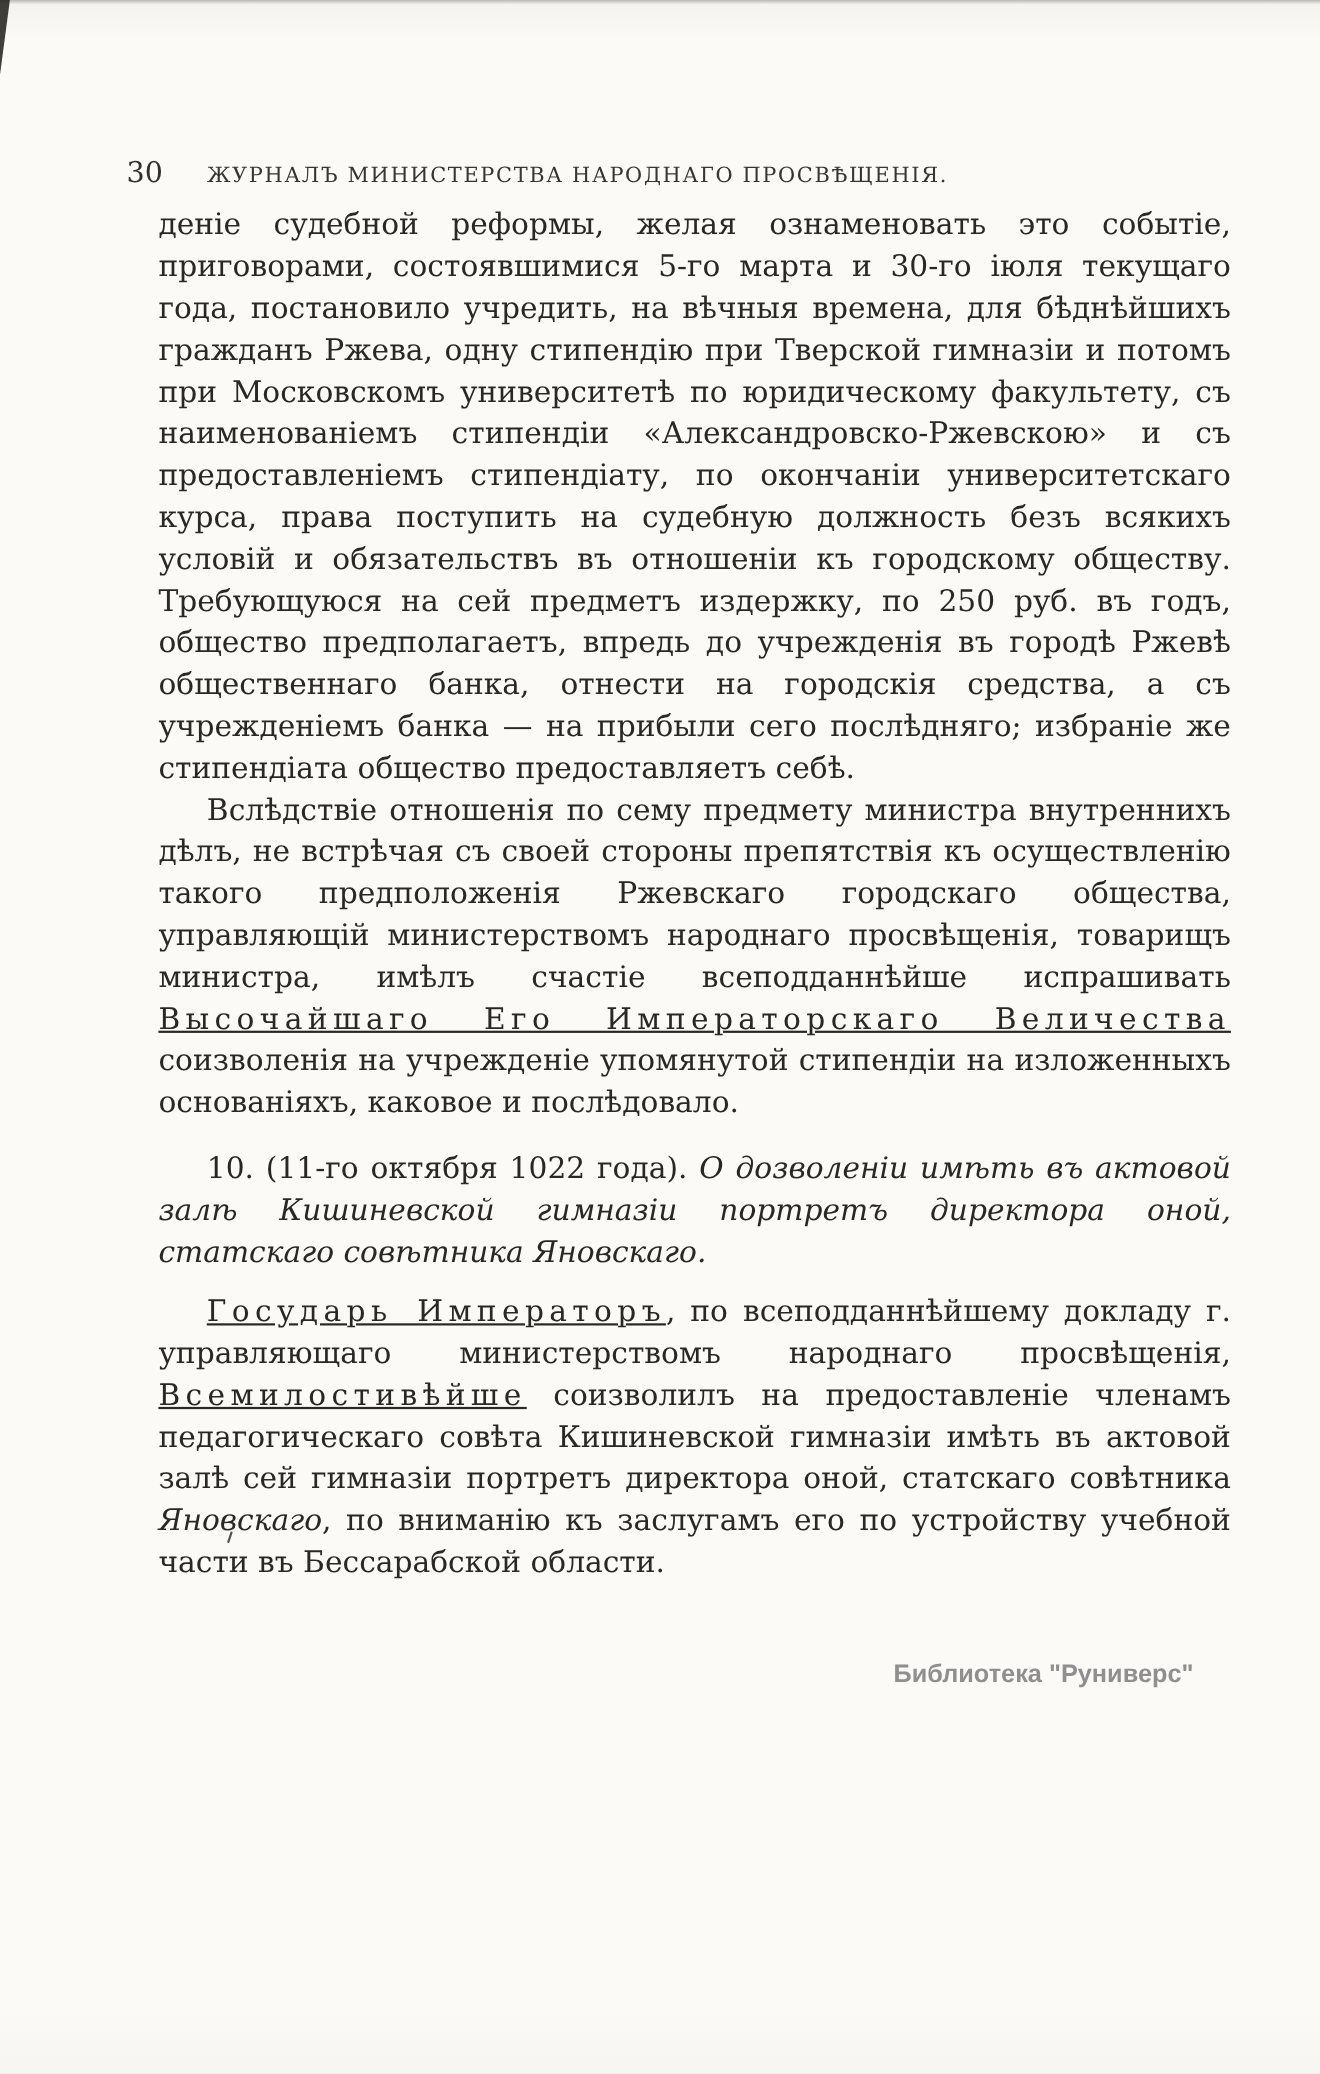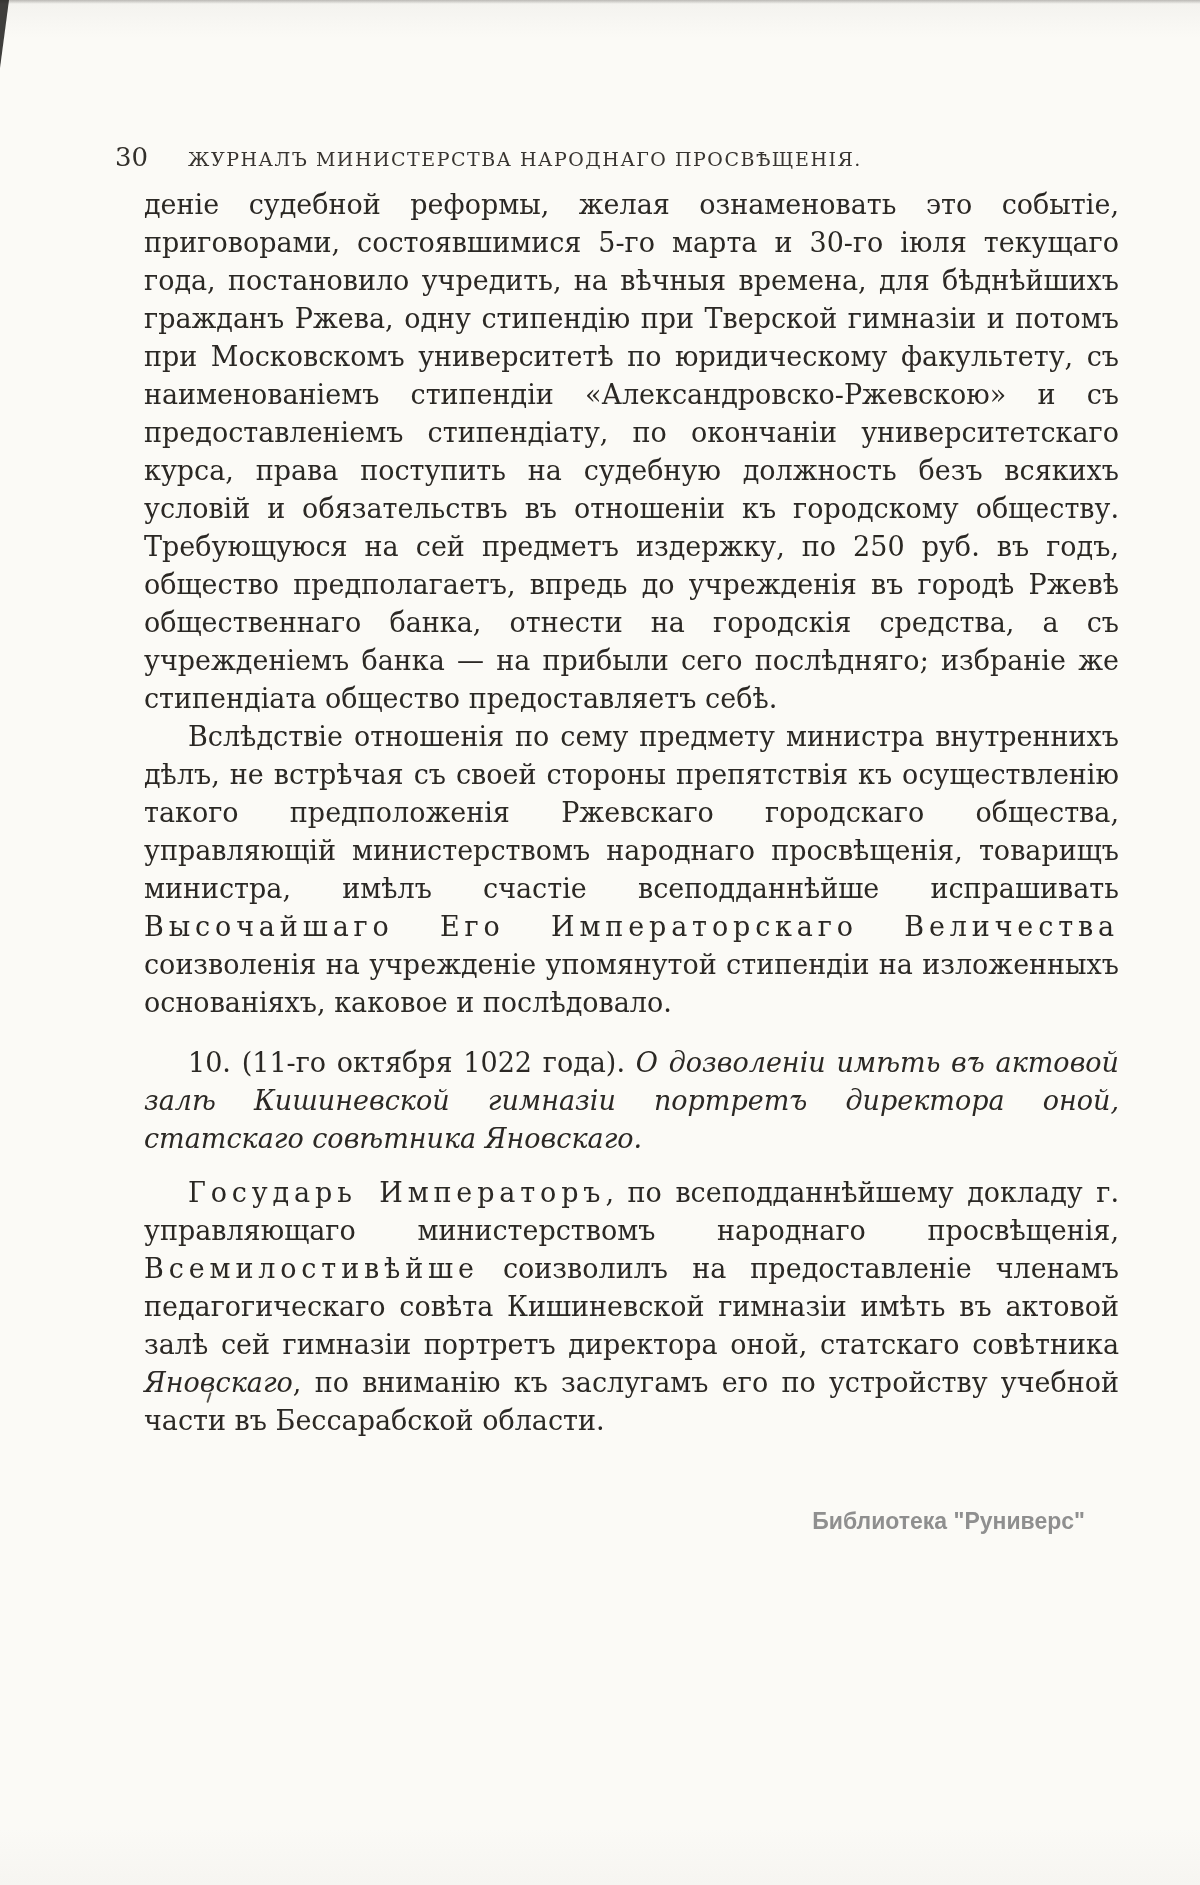--- a/index.html
+++ b/index.html
@@ -65,20 +65,21 @@
   }
   .body-text p {
     margin: 0;
   }
   p.indent { text-indent: 44px; }
   p.gap-lg { margin-top: 22px; }
   p.gap-sm { margin-top: 16px; }
   .spaced {
     letter-spacing: 0.18em;
     word-spacing: 0.15em;
+    text-decoration: underline;
   }
   .italic {
     font-style: italic;
   }
   .scan-speck {
     position: absolute;
     top: 1392px;
     left: 208px;
     width: 2px;
     height: 11px;

